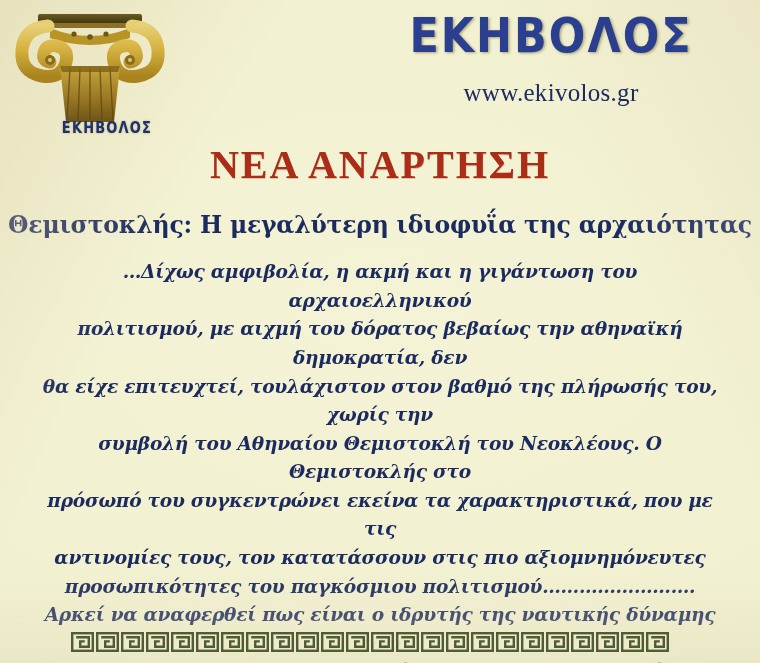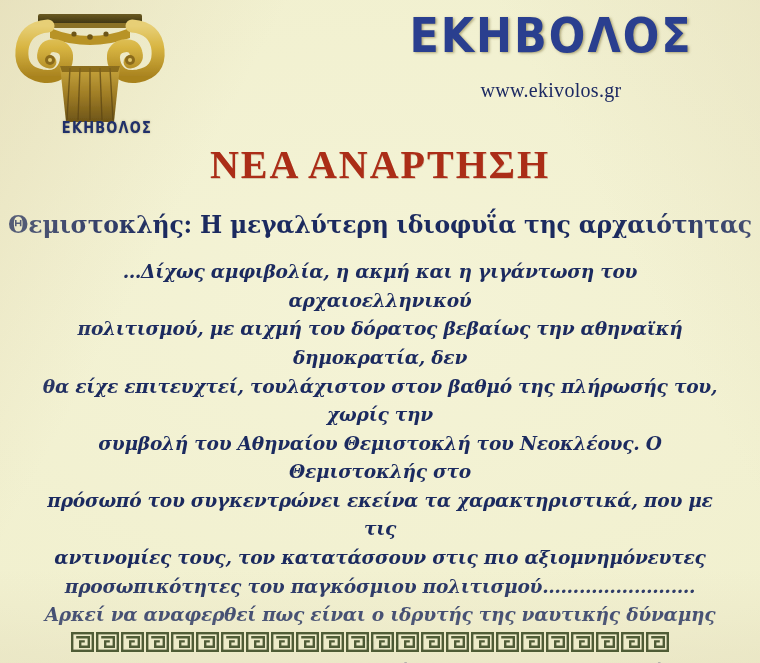--- a/index.html
+++ b/index.html
@@ -86,21 +86,21 @@
     font-weight: 700;
     letter-spacing: 2px;
     color: #2a3f8f;
     line-height: 1;
     transform: scaleY(1.12);
     text-shadow: 1.5px 1.5px 2.5px rgba(150,140,90,0.75);
   }
   .brand-url {
     margin-top: 22px;
     font-family: "Liberation Serif", serif;
-    font-size: 20px;
+    font-size: 25px;
     color: #1d2a63;
     letter-spacing: 0.3px;
   }
 
   
   .main-title {
     text-align: center;
     margin-top: 4px;
     font-family: "Liberation Serif", "DejaVu Serif", serif;
     font-size: 40px;

